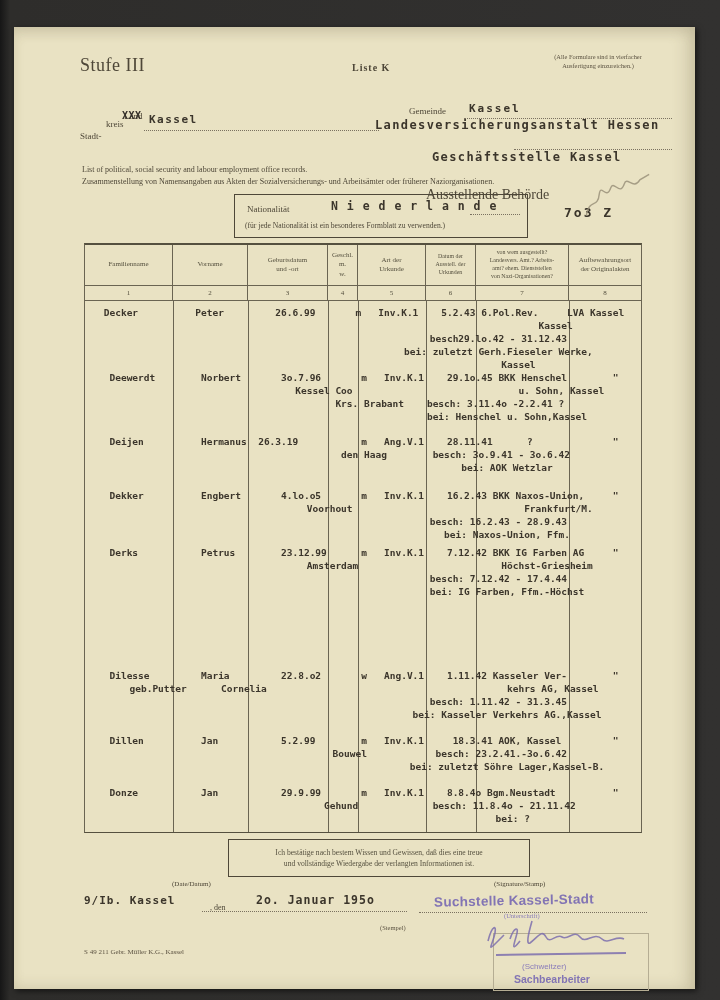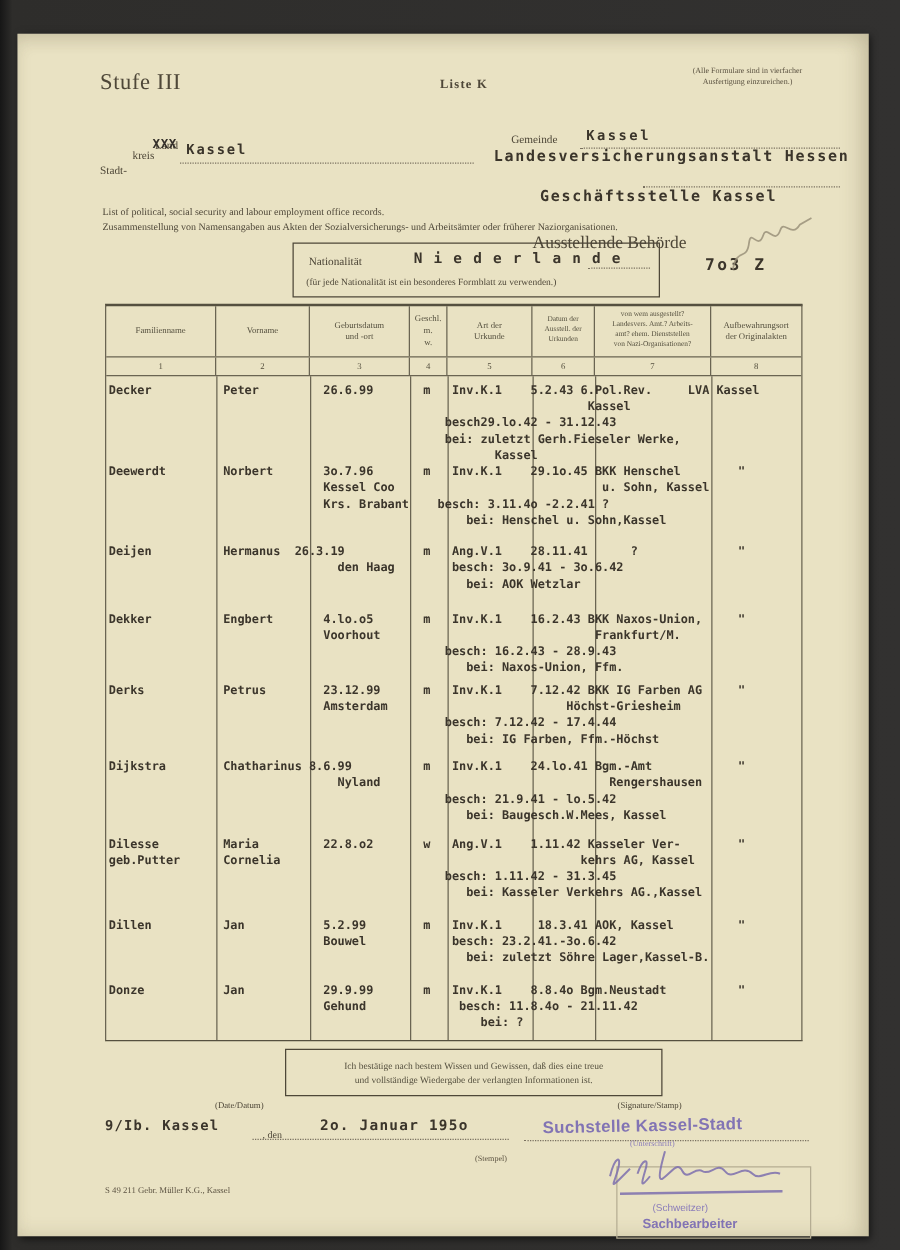--- a/index.html
+++ b/index.html
@@ -26,21 +26,21 @@
   
   #land-wrap{left:66px;top:84px;font-size:9px;margin-left:44px;}
   #xxx-strike{position:absolute;left:-2px;top:-1px;font-family:"DejaVu Sans Mono",monospace;font-weight:bold;font-size:10px;color:#35302a;letter-spacing:.5px;}
   #kreis-label{left:92px;top:92px;font-size:9px;}
   #kreis-value{left:135px;top:86px;font-size:11px;letter-spacing:1.5px;}
   #kreis-line{left:130px;top:102px;width:235px;height:1px;}
   #stadt-label{left:66px;top:104px;font-size:9px;}
   #gemeinde-label{left:395px;top:79px;font-size:9px;}
   #gemeinde-value{left:455px;top:75px;font-size:11px;letter-spacing:2px;}
   #gemeinde-line{left:450px;top:90px;width:208px;height:1px;}
-  #lva-line{left:381px;top:91px;font-size:12px;letter-spacing:1.4px;}
+  #lva-line{left:361px;top:91px;font-size:12px;letter-spacing:1.4px;}
   #behoerde-label{left:412px;top:128px;font-size:14px;margin-top:32px;}
   #behoerde-line{left:500px;top:121px;width:158px;height:1px;}
   #gst-line{left:418px;top:123px;font-size:12px;letter-spacing:1.4px;}
   #desc-en{left:68px;top:138px;font-size:8px;}
   #desc-de{left:68px;top:150px;font-size:8px;}
   
   #nat-box{left:220px;top:167px;width:292px;height:42px;border:1.5px solid #4e4738;}
   #nat-label{left:12px;top:9px;font-size:9px;}
   #nat-value{left:72px;top:4px;font-size:11.5px;letter-spacing:1px;padding-left:24px;}
   #nat-trail{left:235px;top:18px;width:50px;height:1px;}
@@ -53,21 +53,21 @@
   .hc{box-sizing:border-box;border-right:1px solid #6a6452;display:flex;align-items:center;justify-content:center;text-align:center;font-size:7px;line-height:1.35;color:#55503f;padding:1px;}
   .hc:last-child{border-right:none;}
   .hsmall{font-size:5.9px;}
   #tnums{display:flex;height:14px;border-bottom:1px solid #6a6452;}
   .nc{box-sizing:border-box;border-right:1px solid #6a6452;display:flex;align-items:center;justify-content:center;font-size:7px;color:#55503f;}
   .nc:last-child{border-right:none;}
   .w1{width:88px}.w2{width:75px}.w3{width:80px}.w4{width:30px}.w5{width:68px}.w6{width:50px}.w7{width:93px}.w8{width:72px}
   #tbody{position:relative;height:531px;}
   .vline{position:absolute;top:0;bottom:0;width:1px;background:#6a6452;}
   .trow{position:absolute;left:2px;right:0;}
-  .trow div{white-space:pre;font-family:"DejaVu Sans Mono",monospace;font-weight:bold;font-size:9.5px;line-height:13px;color:#3b352b;}
+  .trow div{white-space:pre;font-family:"DejaVu Sans Mono",monospace;font-weight:bold;font-size:9.5px;line-height:13px;color:#3b352b;text-align:center;}
   
   #cert-box{left:214px;top:812px;width:300px;height:36px;border:1.5px solid #4e4738;display:flex;align-items:center;justify-content:center;}
   #cert-text{font-size:7.6px;text-align:center;line-height:1.5;color:#55503f;}
   
   #date-label{left:158px;top:853px;font-size:7px;}
   #ref-value{left:70px;top:867px;font-size:11px;letter-spacing:1px;}
   #den-label{left:196px;top:876px;font-size:8px;}
   #date-value{left:242px;top:866px;font-size:11.5px;letter-spacing:1px;}
   #date-line{left:188px;top:883px;width:205px;height:1px;}
   #sig-label{left:480px;top:853px;font-size:7px;}
@@ -184,26 +184,20 @@
           <div>                              Voorhout                              Frankfurt/M.</div>
           <div>                                               besch: 16.2.43 - 28.9.43</div>
           <div>                                                  bei: Naxos-Union, Ffm.</div>
         </div>
         <div class="trow" style="top: 245px;">
           <div>Derks           Petrus        23.12.99      m   Inv.K.1    7.12.42 BKK IG Farben AG     "</div>
           <div>                              Amsterdam                         Höchst-Griesheim</div>
           <div>                                               besch: 7.12.42 - 17.4.44</div>
           <div>                                                  bei: IG Farben, Ffm.-Höchst</div>
         </div>
-        <div class="trow" style="top: 306px;">
-          <div>Dijkstra        Chatharinus 8.6.99          m   Inv.K.1    24.lo.41 Bgm.-Amt            "</div>
-          <div>                                Nyland                                Rengershausen</div>
-          <div>                                               besch: 21.9.41 - lo.5.42</div>
-          <div>                                                  bei: Baugesch.W.Mees, Kassel</div>
-        </div>
         <div class="trow" style="top: 368px;">
           <div>Dilesse         Maria         22.8.o2       w   Ang.V.1    1.11.42 Kasseler Ver-        "</div>
           <div>geb.Putter      Cornelia                                          kehrs AG, Kassel</div>
           <div>                                               besch: 1.11.42 - 31.3.45</div>
           <div>                                                  bei: Kasseler Verkehrs AG.,Kassel</div>
         </div>
         <div class="trow" style="top: 433px;">
           <div>Dillen          Jan           5.2.99        m   Inv.K.1     18.3.41 AOK, Kassel         "</div>
           <div>                              Bouwel            besch: 23.2.41.-3o.6.42</div>
           <div>                                                  bei: zuletzt Söhre Lager,Kassel-B.</div>

